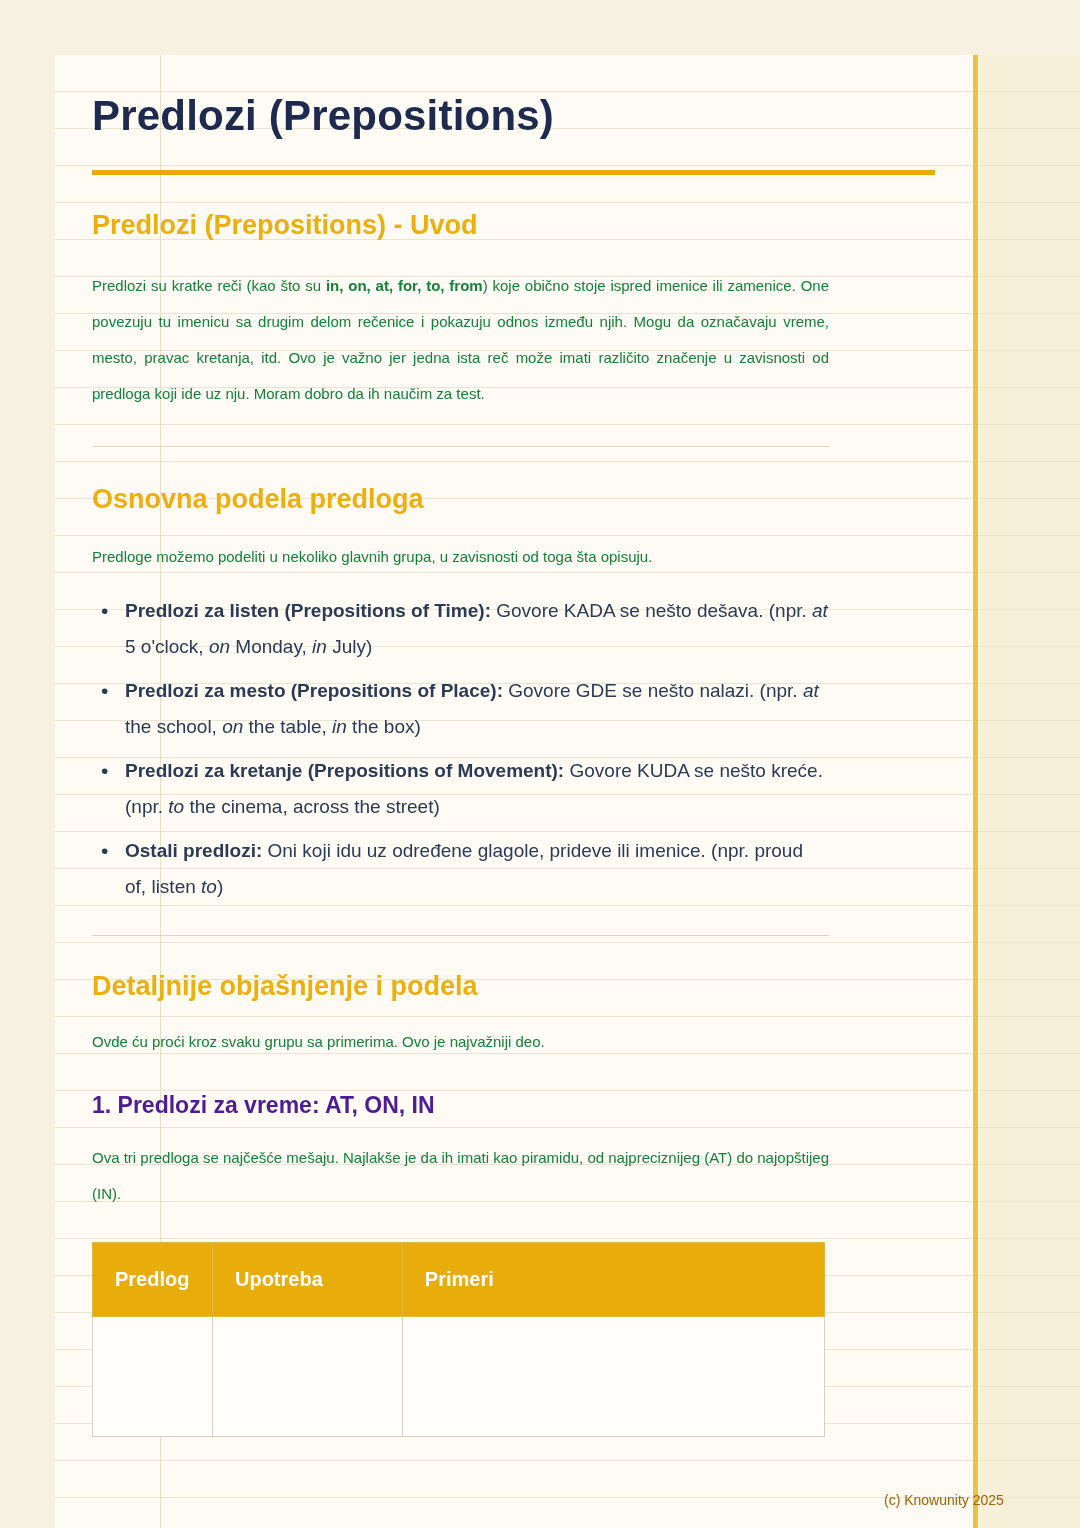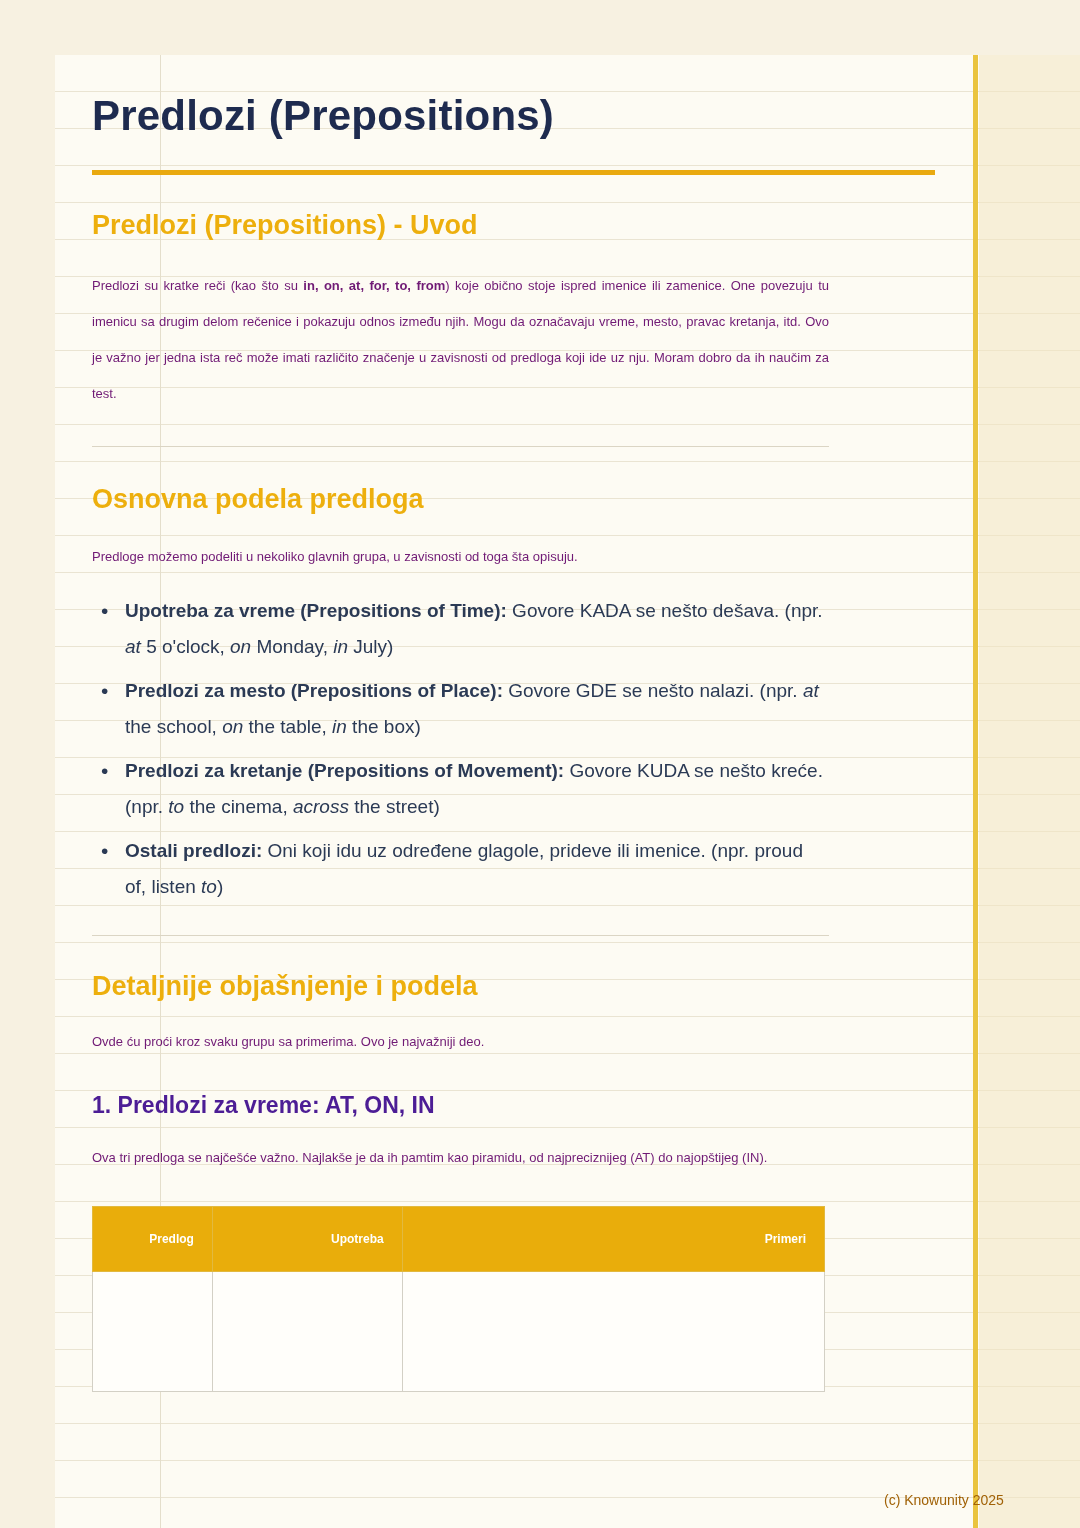--- a/index.html
+++ b/index.html
@@ -45,22 +45,22 @@
     font-size:27px; line-height:1.2; font-weight:700; color:#edaf0d;
   }
   .h-gold-sub {
     font-size:23px; line-height:1.2; font-weight:700; color:#4c1d95;
   }
   .mt-h1 { margin-top:34px; }
   .mt-h2 { margin-top:36px; }
   .mt-h3 { margin-top:34px; }
   .mt-hsub { margin-top:32px; }
   .para {
-    font-size:13px; line-height:36px; width:737px;
-    text-align:justify; color:#701a75;
+    font-size:15px; line-height:36px; width:737px;
+    text-align:justify; color:#15803d;
   }
   .p1 { margin-top:26px; }
   .p2 { margin-top:24px; }
   .p3 { margin-top:22px; }
   .p4 { margin-top:20px; }
   .divider {
     height:1px; background:#dbd5c4; width:737px;
   }
   .div1 { margin-top:34px; }
   .div2 { margin-top:30px; }
@@ -77,21 +77,21 @@
     position:absolute; left:9px; top:0;
     font-size:21px; color:#2b3a55;
   }
   .b { font-weight:700; }
   table.prep-table {
     border-collapse:collapse; margin-top:30px; width:733px;
     background:#fffdf8;
   }
   table.prep-table th {
     background:#e9ad0b; color:#ffffff;
-    font-size:12px; font-weight:700; text-align:right;
+    font-size:20px; font-weight:700; text-align:left;
     padding:25px 18px 25px 22px;
     border:1px solid #e2b93f;
   }
   table.prep-table col.c1 { width:120px; }
   table.prep-table col.c2 { width:190px; }
   table.prep-table col.c3 { width:423px; }
   table.prep-table td {
     border:1px solid #d3d0c5; height:120px; background:#fffefa;
   }
   .footer-credit {
@@ -114,33 +114,33 @@
 
   <h2 class="h-gold mt-h1">Predlozi (Prepositions) - Uvod</h2>
   <p class="para p1"><span>Predlozi su kratke reči (kao što su </span><span class="b">in, on, at, for, to, from</span><span>) koje obično stoje ispred imenice ili zamenice. One povezuju tu imenicu sa drugim delom rečenice i pokazuju odnos između njih. Mogu da označavaju vreme, mesto, pravac kretanja, itd. Ovo je važno jer jedna ista reč može imati različito značenje u zavisnosti od predloga koji ide uz nju. Moram dobro da ih naučim za test.</span></p>
 
   <div class="divider div1"></div>
 
   <h2 class="h-gold mt-h2">Osnovna podela predloga</h2>
   <p class="para p2">Predloge možemo podeliti u nekoliko glavnih grupa, u zavisnosti od toga šta opisuju.</p>
 
   <ul class="bullets">
-    <li><span class="b">Upotreba za vreme (Prepositions of Time):</span><span><span> Govore KADA se nešto dešava. (npr. </span><span style="font-style: italic;">at</span><span> 5 o'clock, </span><span style="font-style: italic;">on</span><span> Monday, </span><span style="font-style: italic;">in</span><span> July)</span></span></li>
+    <li><span class="b">Predlozi za listen (Prepositions of Time):</span><span><span> Govore KADA se nešto dešava. (npr. </span><span style="font-style: italic;">at</span><span> 5 o'clock, </span><span style="font-style: italic;">on</span><span> Monday, </span><span style="font-style: italic;">in</span><span> July)</span></span></li>
     <li><span class="b">Predlozi za mesto (Prepositions of Place):</span><span><span> Govore GDE se nešto nalazi. (npr. </span><span style="font-style: italic;">at</span><span> the school, </span><span style="font-style: italic;">on</span><span> the table, </span><span style="font-style: italic;">in</span><span> the box)</span></span></li>
-    <li><span class="b">Predlozi za kretanje (Prepositions of Movement):</span><span><span> Govore KUDA se nešto kreće. (npr. </span><span style="font-style: italic;">to</span><span> the cinema, </span><span style="font-style: italic;">across</span><span> the street)</span></span></li>
+    <li><span class="b">Predlozi za kretanje (Prepositions of Movement):</span><span><span> Govore KUDA se nešto kreće. (npr. </span><span style="font-style: italic;">to</span><span> the cinema, </span><span style="">across</span><span> the street)</span></span></li>
     <li><span class="b">Ostali predlozi:</span><span><span> Oni koji idu uz određene glagole, prideve ili imenice. (npr. proud </span><span style="">of</span><span>, listen </span><span style="font-style: italic;">to</span><span>)</span></span></li>
   </ul>
 
   <div class="divider div2"></div>
 
   <h2 class="h-gold mt-h3">Detaljnije objašnjenje i podela</h2>
   <p class="para p3">Ovde ću proći kroz svaku grupu sa primerima. Ovo je najvažniji deo.</p>
 
   <h3 class="h-gold-sub mt-hsub">1. Predlozi za vreme: AT, ON, IN</h3>
-  <p class="para p4">Ova tri predloga se najčešće važno. Najlakše je da ih pamtim kao piramidu, od najpreciznijeg (AT) do najopštijeg (IN).</p>
+  <p class="para p4">Ova tri predloga se najčešće mešaju. Najlakše je da ih imati kao piramidu, od najpreciznijeg (AT) do najopštijeg (IN).</p>
 
   <table class="prep-table">
     <colgroup>
         <col class="c1">
         <col class="c2">
         <col class="c3">
       </colgroup>
     <thead>
       <tr>
         <th>Predlog</th>

